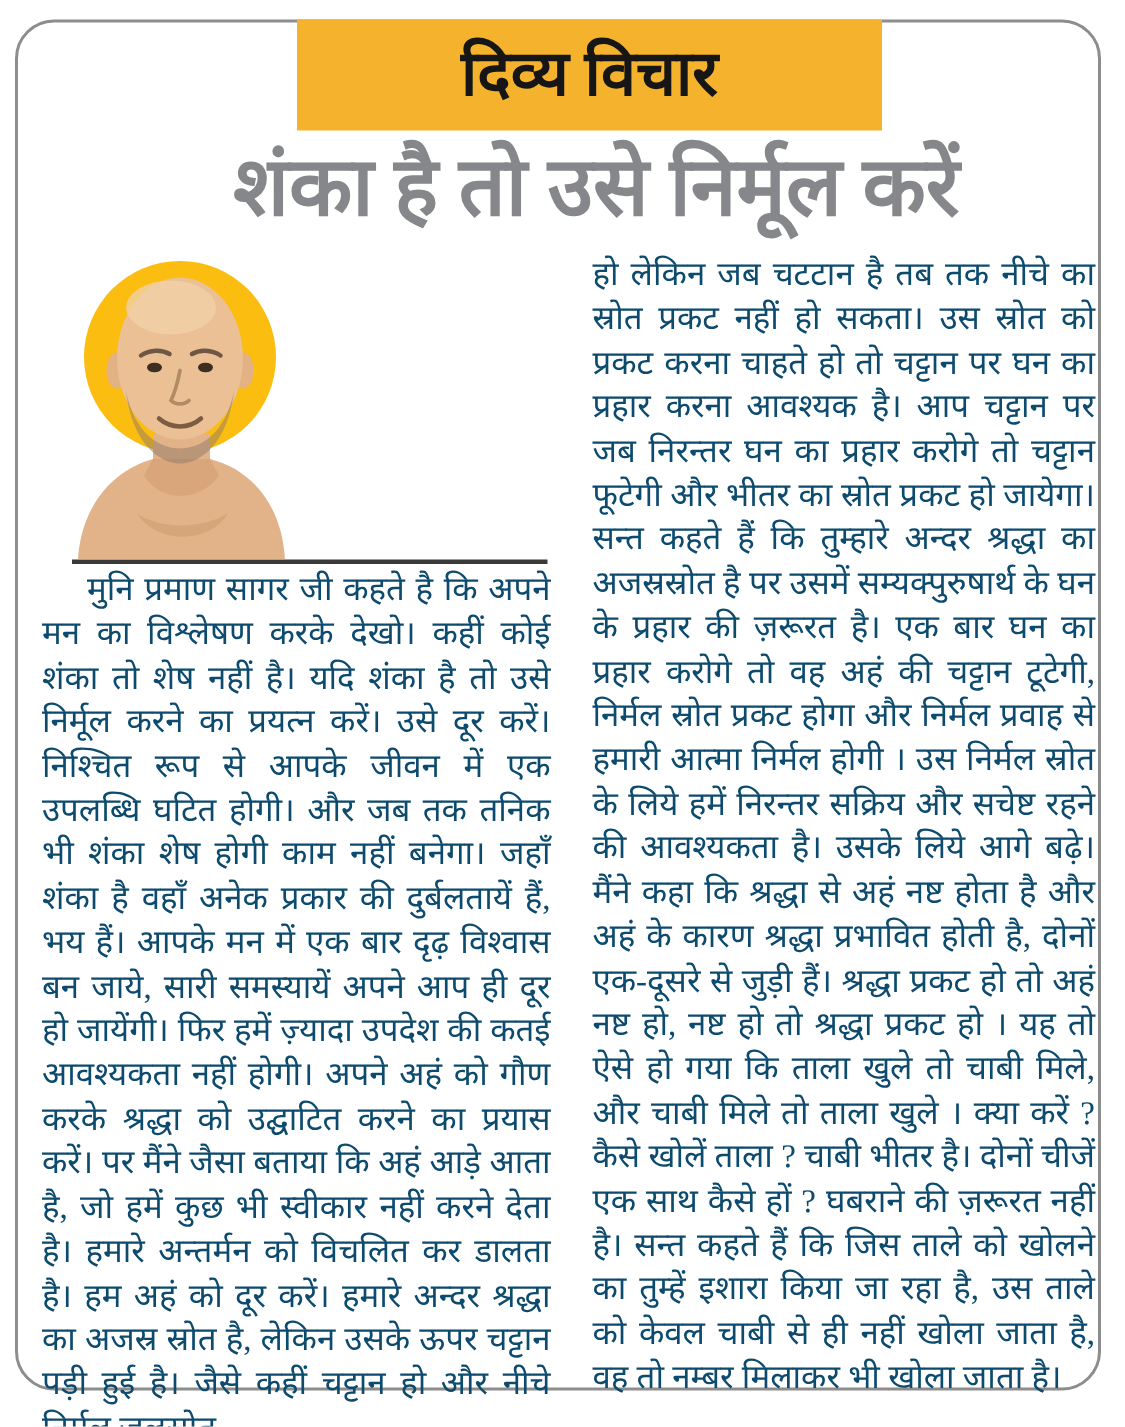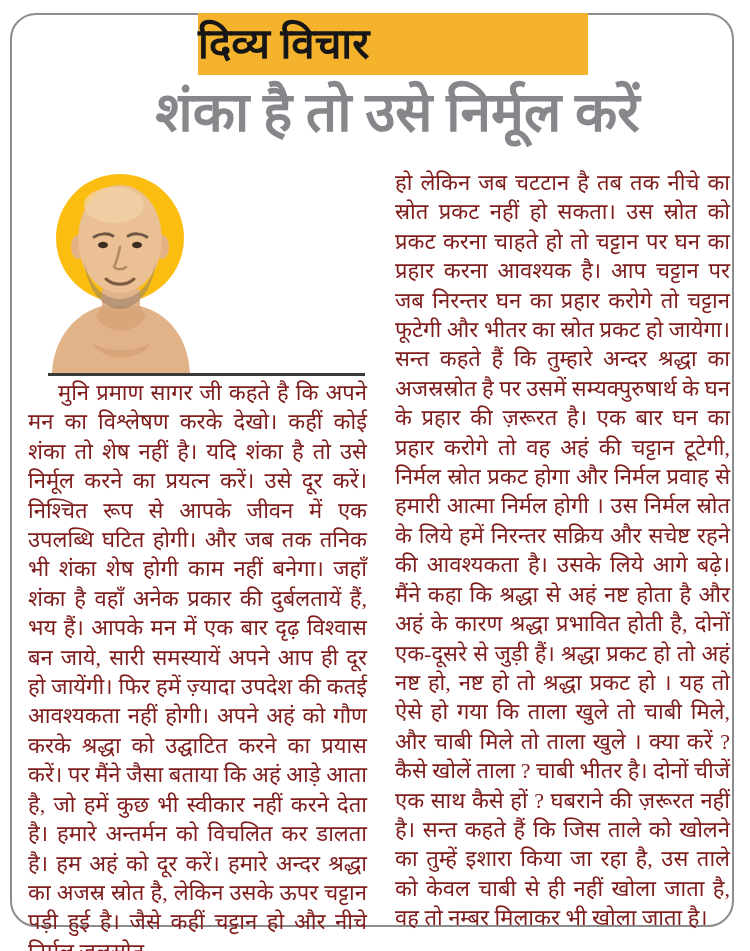--- a/index.html
+++ b/index.html
@@ -7,51 +7,51 @@
     width:750px;height:951px;background:#ffffff;position:relative;overflow:hidden;
     font-family:"Liberation Serif","DejaVu Serif",serif;
     color:#1e1e1e;
   }
   .frame{
     position:absolute;left:10px;top:13px;width:724px;height:914px;
     border:2px solid #8d8d8d;border-radius:26px;background:#ffffff;
     box-sizing:border-box;
   }
   .banner{
-    position:absolute;left:198px;top:13px;width:390px;height:62px;
-    background:#F5B22C;display:flex;align-items:center;
+    position:absolute;left:198px;top:13px;width:390px;height:74px;
+    background:#F5B22C;display:flex;align-items:center;justify-content:center;
     z-index:3;
   }
   .banner span{
     font-size:42px;font-weight:bold;color:#161616;line-height:1;
     letter-spacing:0px;
   }
   .headline{
-    position:absolute;left:0;right:0;top:80px;margin:0;text-align:center;
+    position:absolute;left:0;right:0;top:80px;margin:12px;text-align:center;
     font-size:55px;font-weight:bold;color:#85878A;line-height:1.2;z-index:2;padding-left:45px;
   }
   .columns{
     position:absolute;left:28px;top:165px;width:702px;display:flex;
     gap:28px;z-index:2;
   }
   .col-left{width:339px;flex:0 0 339px;position:relative;}
   .col-right{width:335px;flex:0 0 335px;position:relative;}
   .photo-block{position:relative;height:208px;}
   .portrait{position:absolute;left:8px;top:2px;width:206px;height:206px;}
   .caption{
     position:absolute;left:215px;top:116px;font-size:21px;line-height:1.3;
     color:#1a1a1a;white-space:nowrap;
   }
   .caption .bold{font-weight:bold;font-size:23px;}
   .rule{
     border:0;border-top:3px solid #3a3a3a;margin:0 2px 2px 20px;width:317px;
   }
   .body-text{
     margin:0;text-align:justify;font-size:22px;line-height:29.4px;
-    color:#7f1d1d;
+    color:#0c4a6e;
   }
   .indent{text-indent:30px;}
   .col-right .body-text{padding-top:3px;}
 </style>
 </head>
 <body>
 
 <div class="frame"></div>
 
 <div class="banner">

